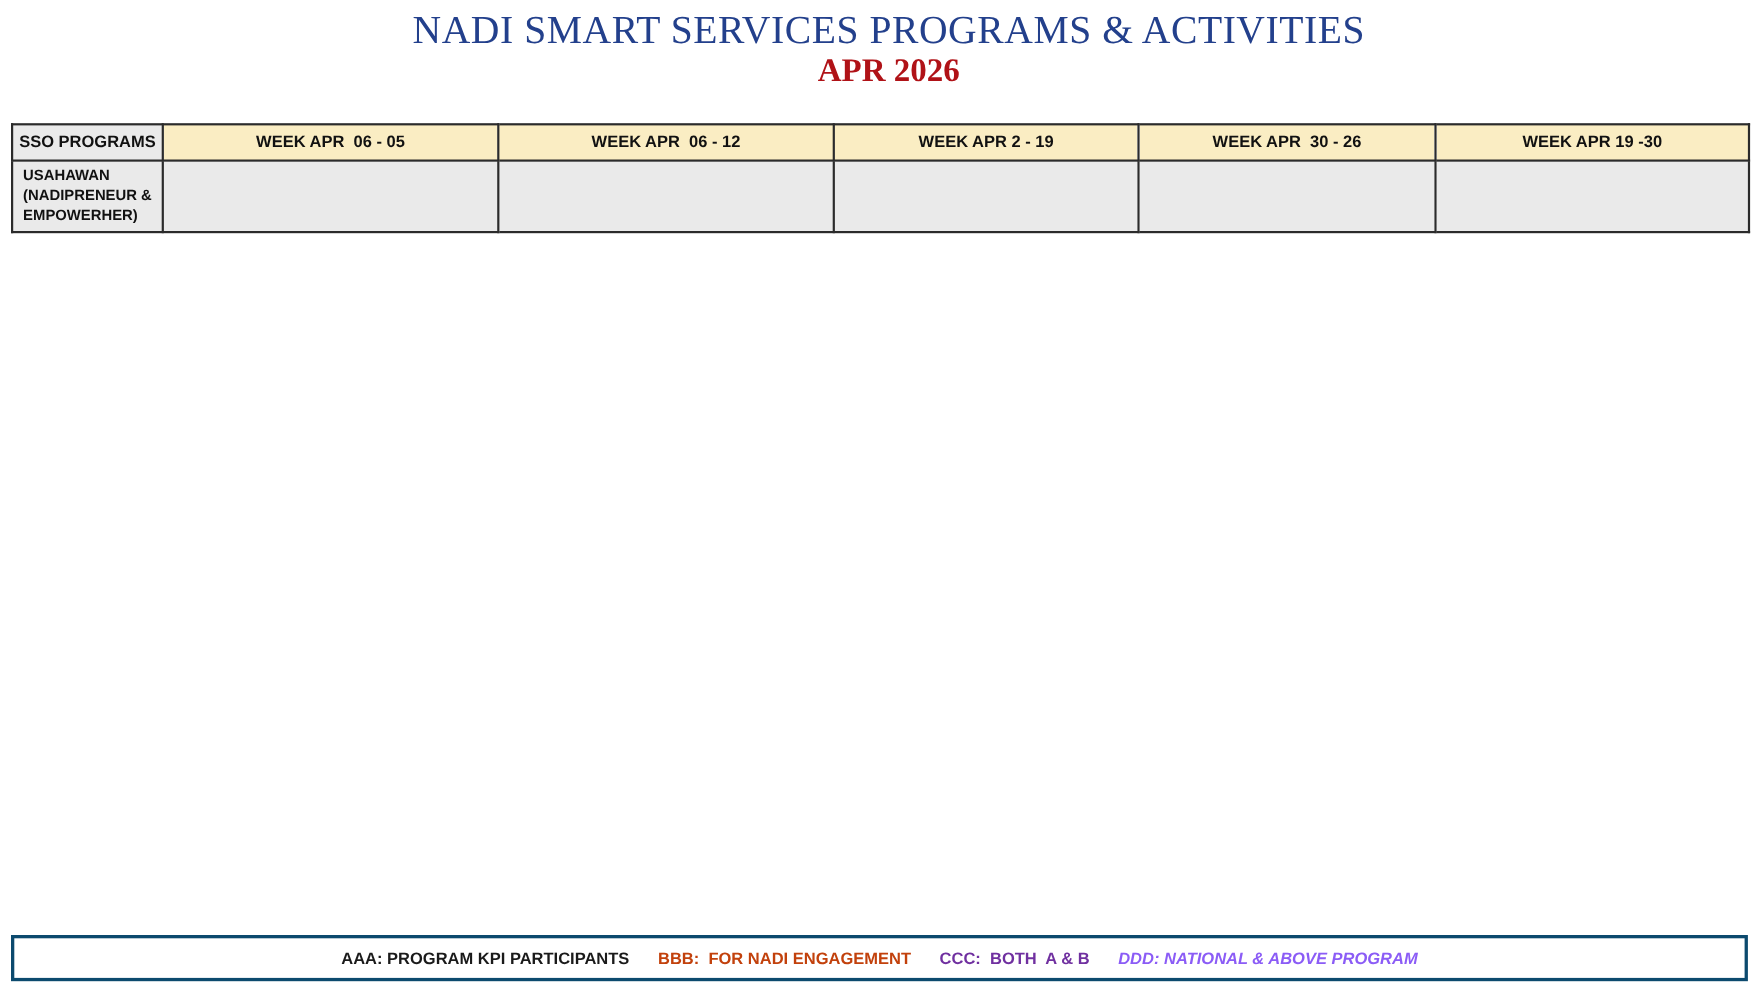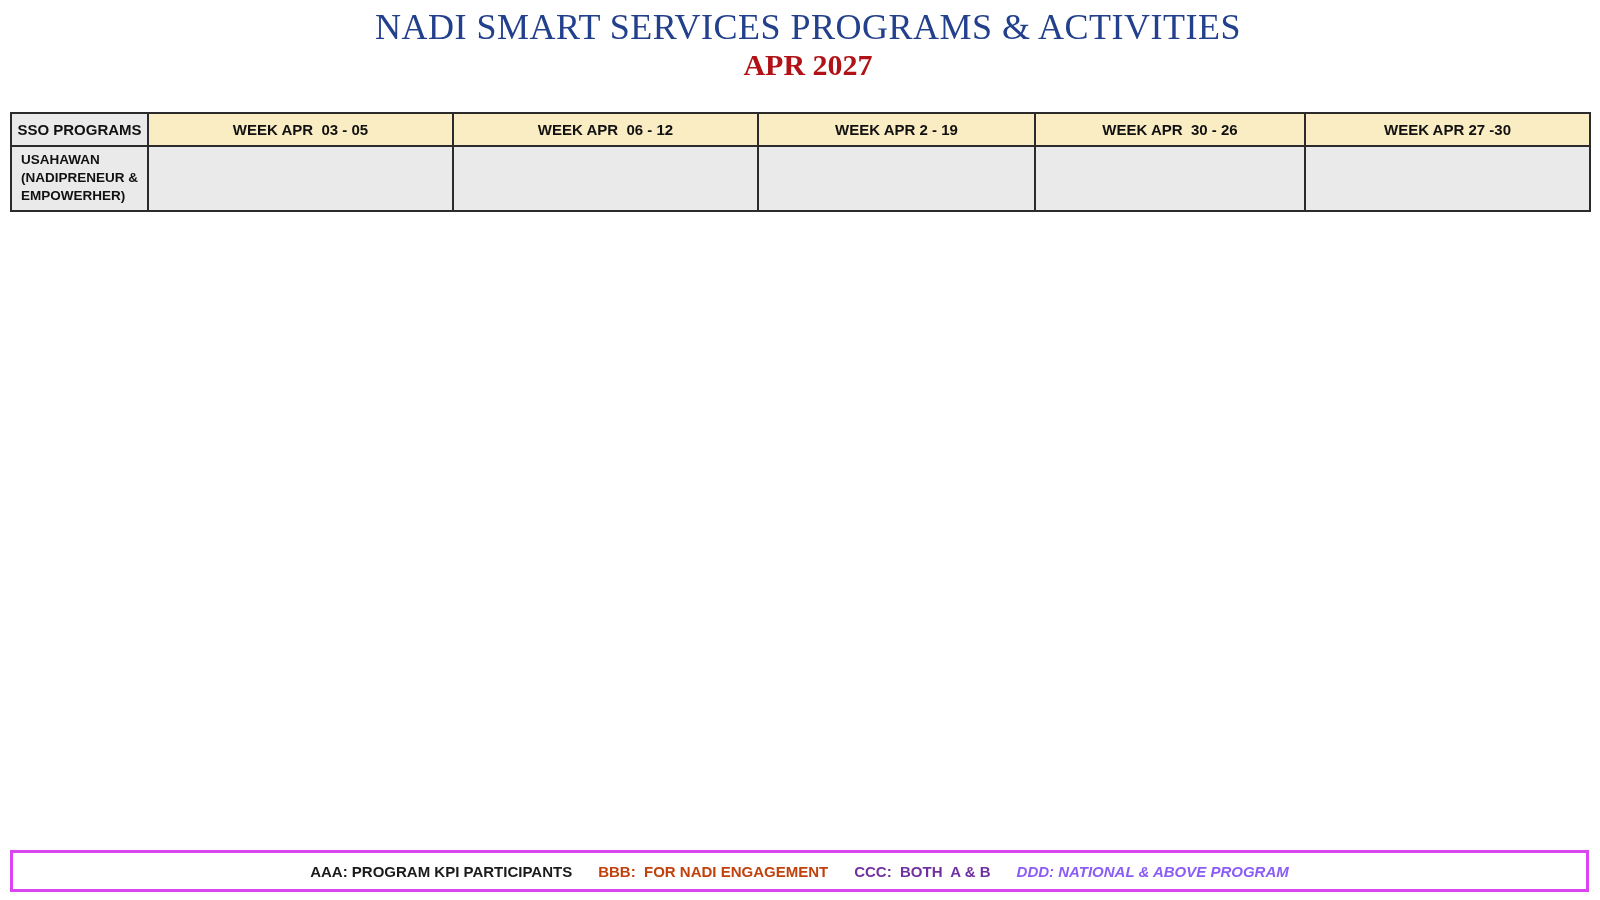--- a/index.html
+++ b/index.html
@@ -77,59 +77,59 @@
   }
   .sched tr.row-1 { height: 46px; }
   .sched tr.row-2 { height: 62px; }
   .legend {
     position: absolute;
     left: 10px;
     top: 850px;
     width: 1573px;
     height: 36px;
     background: #ffffff;
-    border: 3px solid #d946ef;
+    border: 3px solid #0c4a6e;
     display: flex;
     align-items: center;
     justify-content: center;
   }
   .legend .legend-item {
     font-weight: bold;
     font-size: 15px;
     white-space: pre;
     margin: 0 13px;
     color: #1A1A1A;
   }
 </style>
 </head>
 <body>
 
 <div class="page">
 
   <div class="title">NADI SMART SERVICES PROGRAMS &amp; ACTIVITIES</div>
-  <div class="subtitle">APR 2027</div>
+  <div class="subtitle">APR 2026</div>
 
   <div class="sched-wrap">
     <table class="sched">
       <colgroup>
         <col style="width:137px">
         <col style="width:305px">
         <col style="width:305px">
         <col style="width:277px">
         <col style="width:270px">
         <col style="width:285px">
       </colgroup>
       <thead>
         <tr>
           <th class="program-header">SSO PROGRAMS</th>
-          <th>WEEK APR  03 - 05</th>
+          <th>WEEK APR  06 - 05</th>
           <th>WEEK APR  06 - 12</th>
           <th>WEEK APR 2 - 19</th>
           <th>WEEK APR  30 - 26</th>
-          <th>WEEK APR 27 -30</th>
+          <th>WEEK APR 19 -30</th>
         </tr>
       </thead>
       <tbody>
         <tr class="row-1">
           <td class="program">USAHAWAN (NADIPRENEUR &amp; EMPOWERHER)</td>
           <td class="blank"></td>
           <td class="blank"></td>
           <td class="blank"></td>
           <td class="blank"></td>
           <td class="blank"></td>

